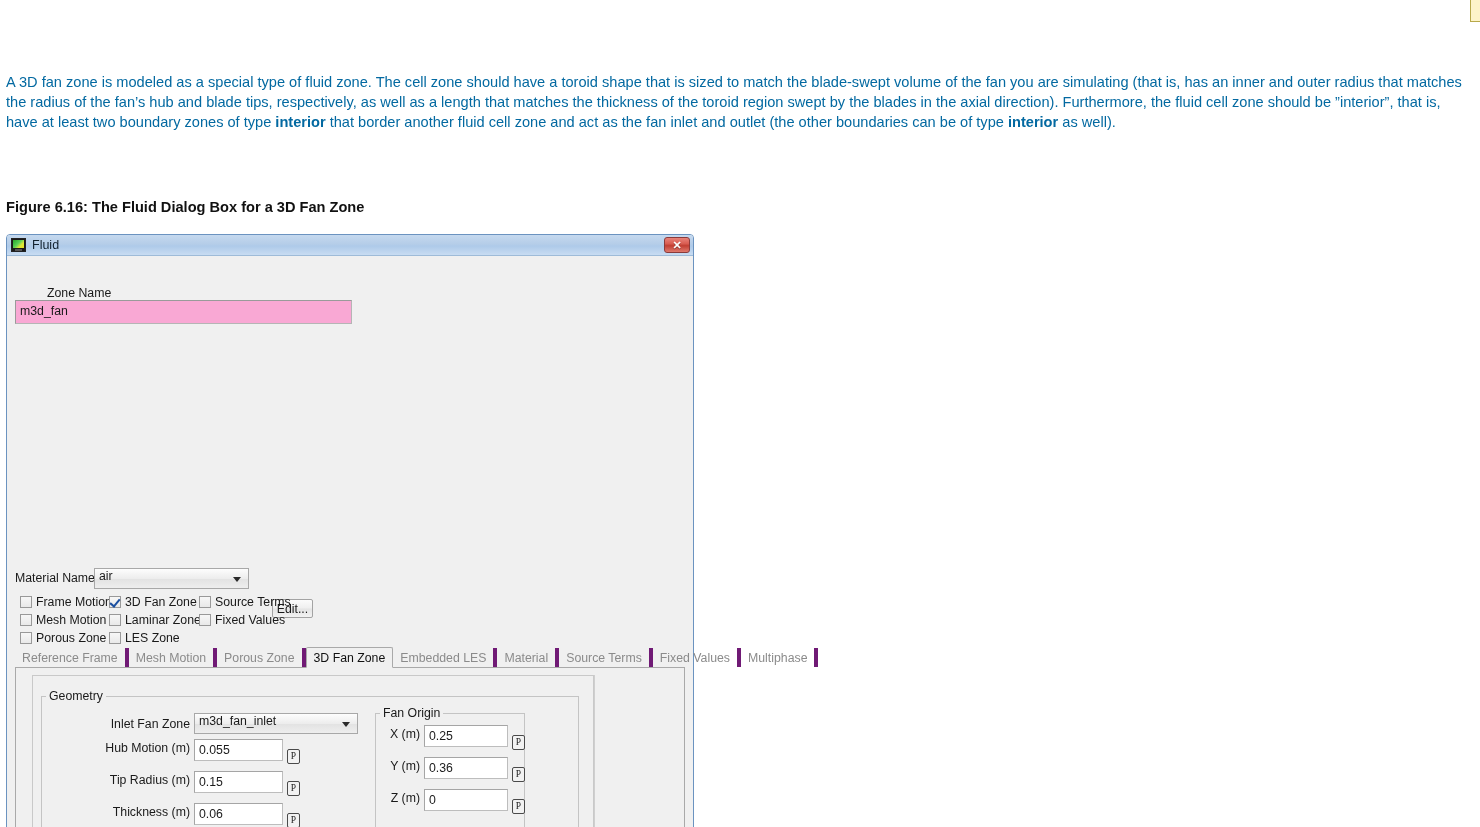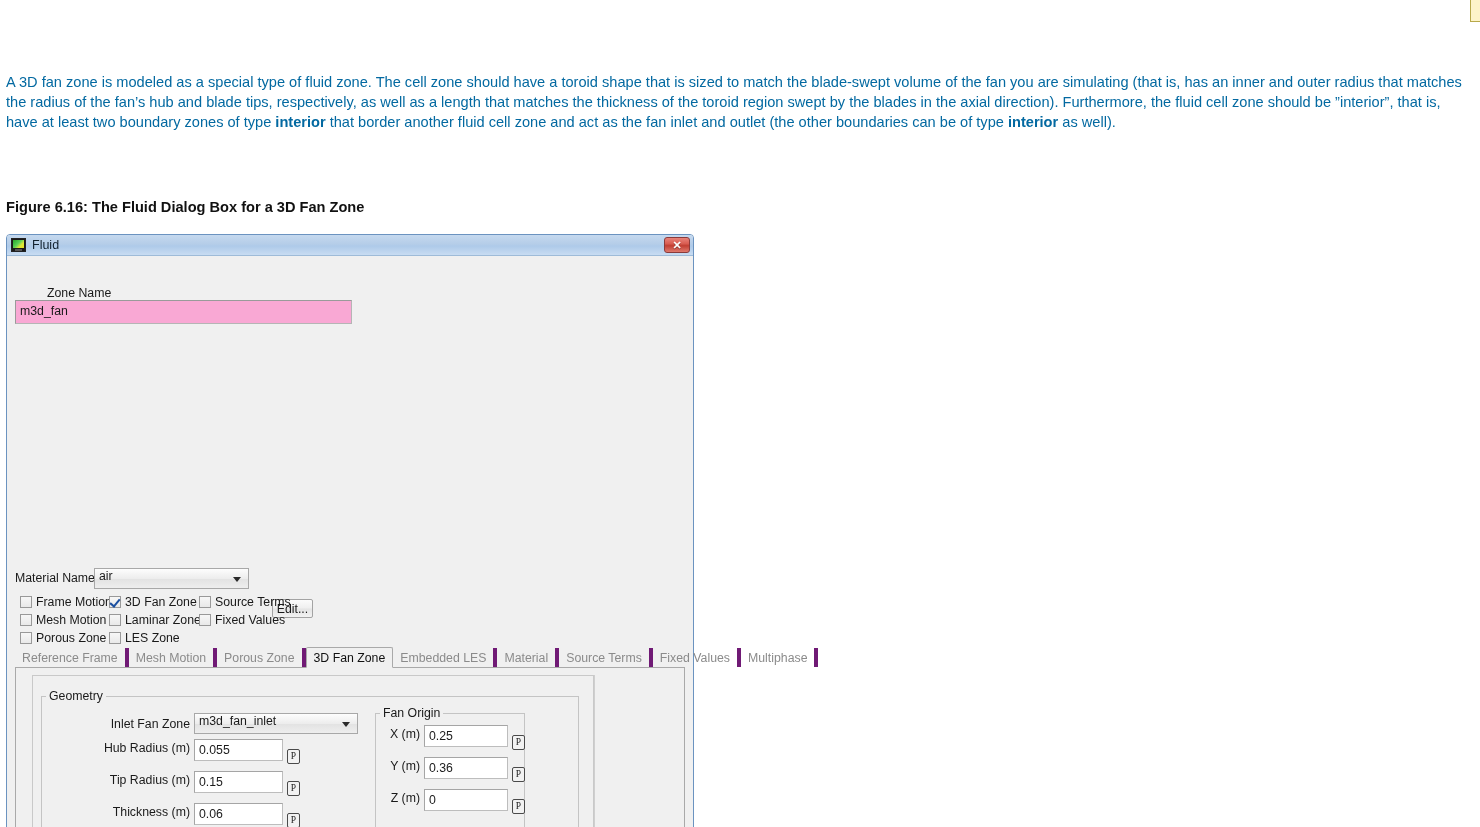--- a/index.html
+++ b/index.html
@@ -446,21 +446,21 @@
 
           <div class="groupbox" id="geometry-group">
             <div class="group-title">Geometry</div>
 
             <div class="field-label" style="left:40px; top:20px; width:108px;">Inlet Fan Zone</div>
             <div class="combo" style="position:absolute; left:152px; top:16px; width:164px; height:21px;">
               <span>m3d_fan_inlet</span>
               <span class="arrow"></span>
             </div>
 
-            <div class="field-label" style="left:40px; top:44px; width:108px;">Hub Radius (m)</div>
+            <div class="field-label" style="left:40px; top:44px; width:108px;">Hub Motion (m)</div>
             <div class="vinput" style="left:152px; top:42px; width:89px;">0.055</div>
             <div class="pbtn" style="left:245px; top:52px;">P</div>
 
             <div class="field-label" style="left:40px; top:76px; width:108px;">Tip Radius (m)</div>
             <div class="vinput" style="left:152px; top:74px; width:89px;">0.15</div>
             <div class="pbtn" style="left:245px; top:84px;">P</div>
 
             <div class="field-label" style="left:40px; top:108px; width:108px;">Thickness (m)</div>
             <div class="vinput" style="left:152px; top:106px; width:89px;">0.06</div>
             <div class="pbtn" style="left:245px; top:116px;">P</div>

